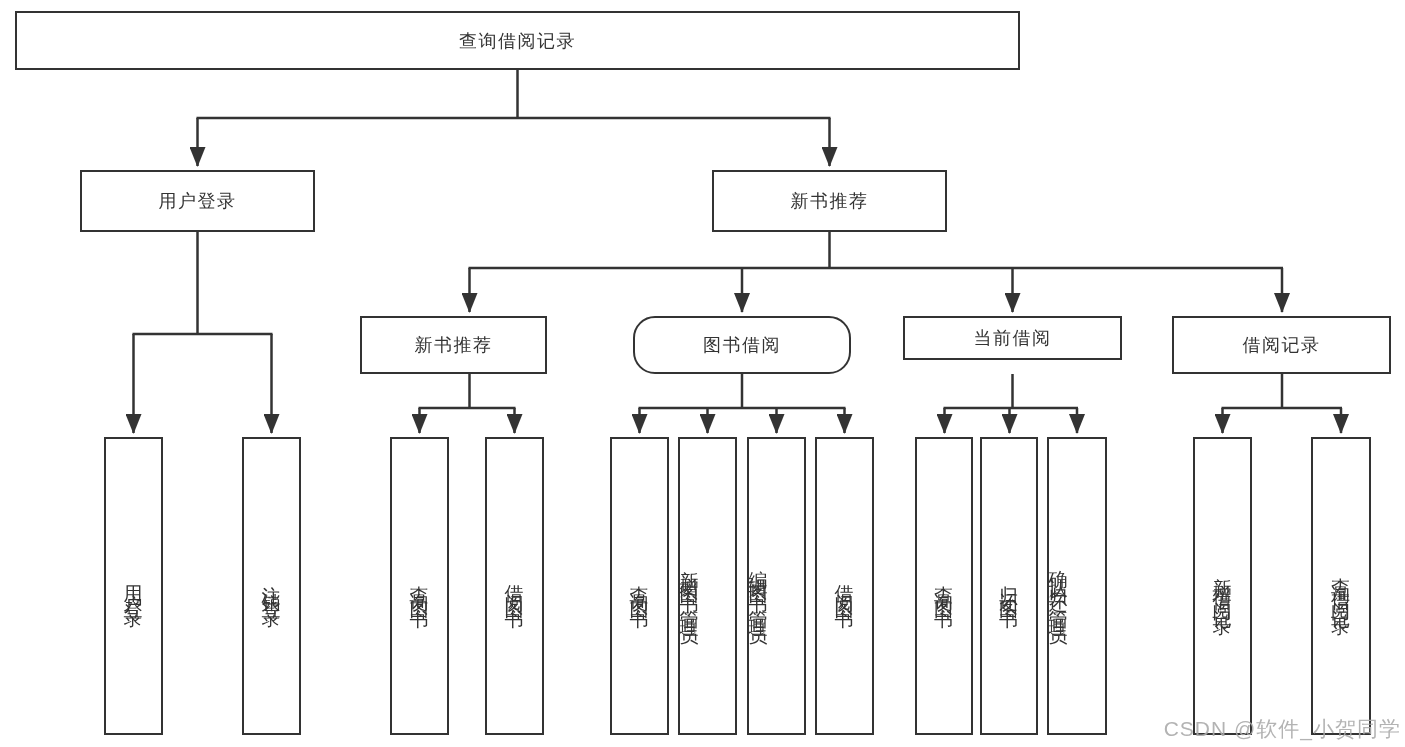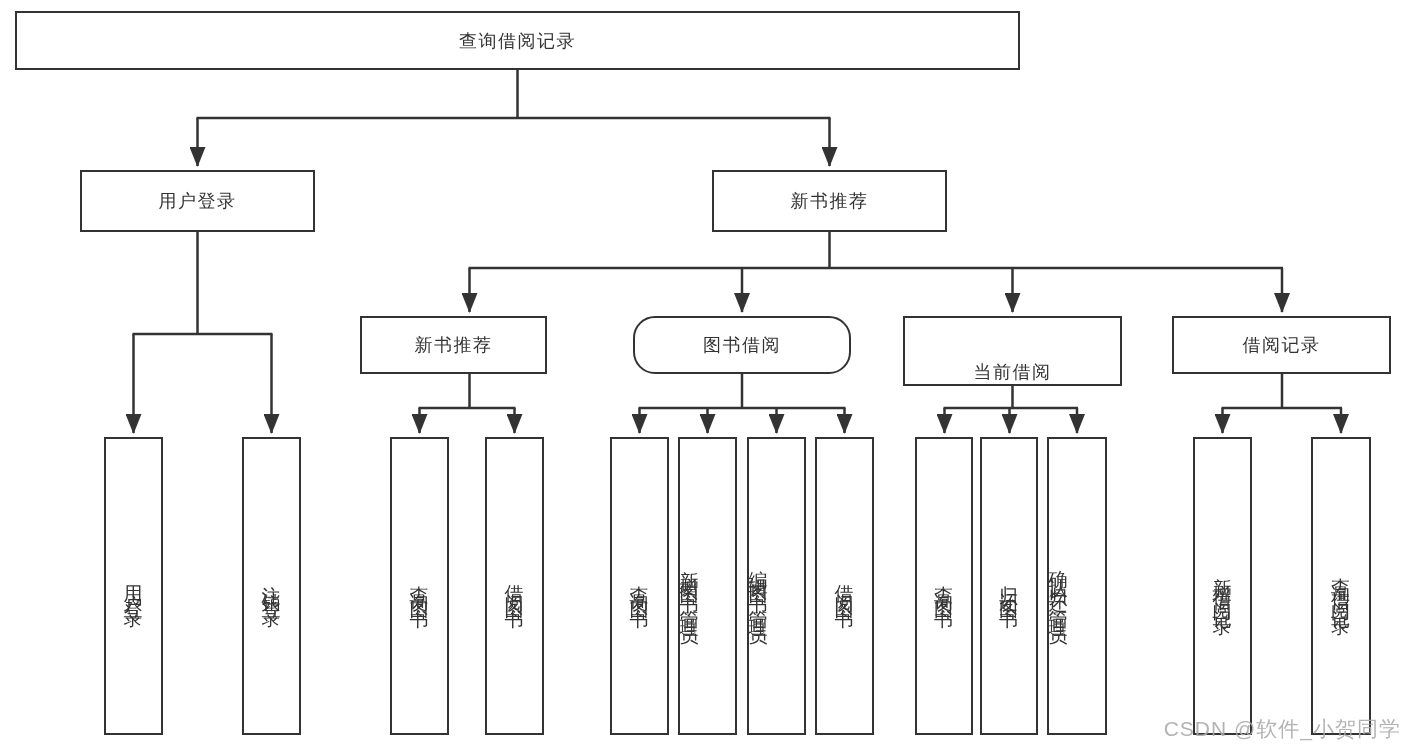--- a/index.html
+++ b/index.html
@@ -120,21 +120,21 @@
   <div class="node h-node" style="left:712px;top:170px;width:235px;height:62px;">
     <span class="label">新书推荐</span>
   </div>
 
   <div class="node h-node" style="left:360px;top:316px;width:187px;height:58px;">
     <span class="label">新书推荐</span>
   </div>
   <div class="node h-node" style="left:633px;top:316px;width:218px;height:58px;border-radius:22px;">
     <span class="label">图书借阅</span>
   </div>
-  <div class="node h-node" style="left:903px;top:316px;width:219px;height:70px;align-items:flex-end;">
+  <div class="node h-node" style="left:903px;top:316px;width:219px;height:44px;">
     <span class="label">当前借阅</span>
   </div>
   <div class="node h-node" style="left:1172px;top:316px;width:219px;height:58px;">
     <span class="label">借阅记录</span>
   </div>
 
   <div class="node v-node" style="left:104px;top:437px;width:59px;height:298px;">
     <span class="label">用户登录</span>
   </div>
   <div class="node v-node" style="left:242px;top:437px;width:59px;height:298px;">

